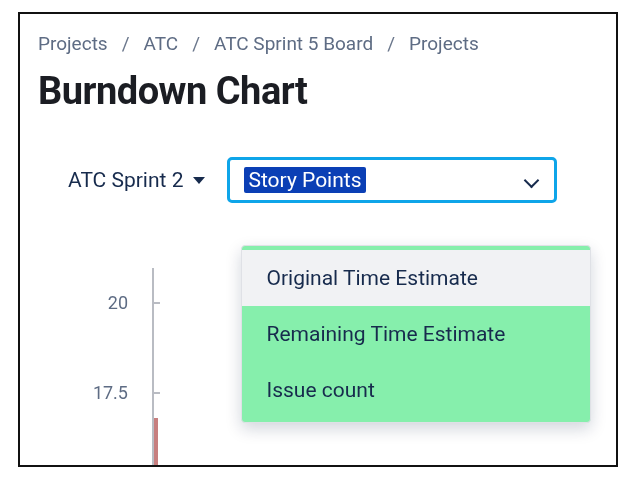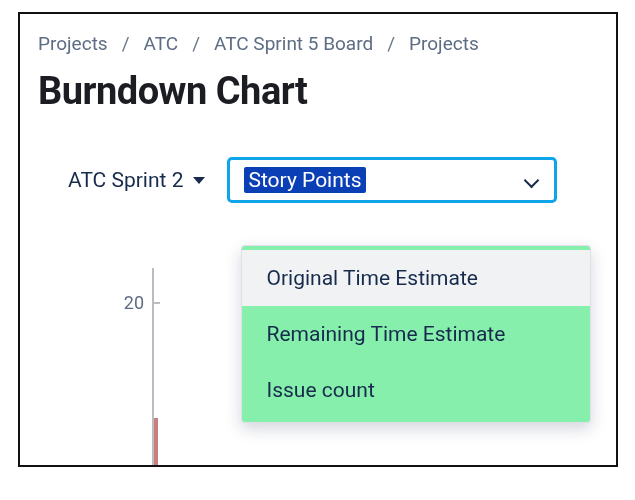--- a/index.html
+++ b/index.html
@@ -133,21 +133,21 @@
     height:260px;
   }
   .tick {
     position:absolute;
     left:0;
     width:102px;
     height:20px;
     display:flex;
     align-items:center;
     justify-content:flex-end;
-    padding-right:8px;
+    padding-right:24px;
     color:#5E6C84;
     font-size:18px;
   }
   .tick .mark {
     position:absolute;
     right:-8px;
     top:50%;
     width:8px;
     border-top:2px solid #b9bcc3;
   }
@@ -202,17 +202,21 @@
 
   </div>
 
   <div class="chart">
     <div class="y-axis-line"></div>
 
     <div class="tick tick-20">
       <span>20</span>
       <span class="mark"></span>
     </div>
+    <div class="tick tick-175">
+      <span>17.5</span>
+      <span class="mark"></span>
+    </div>
 
     <div class="guideline"></div>
   </div>
 
 </div>
 
 </body></html>

